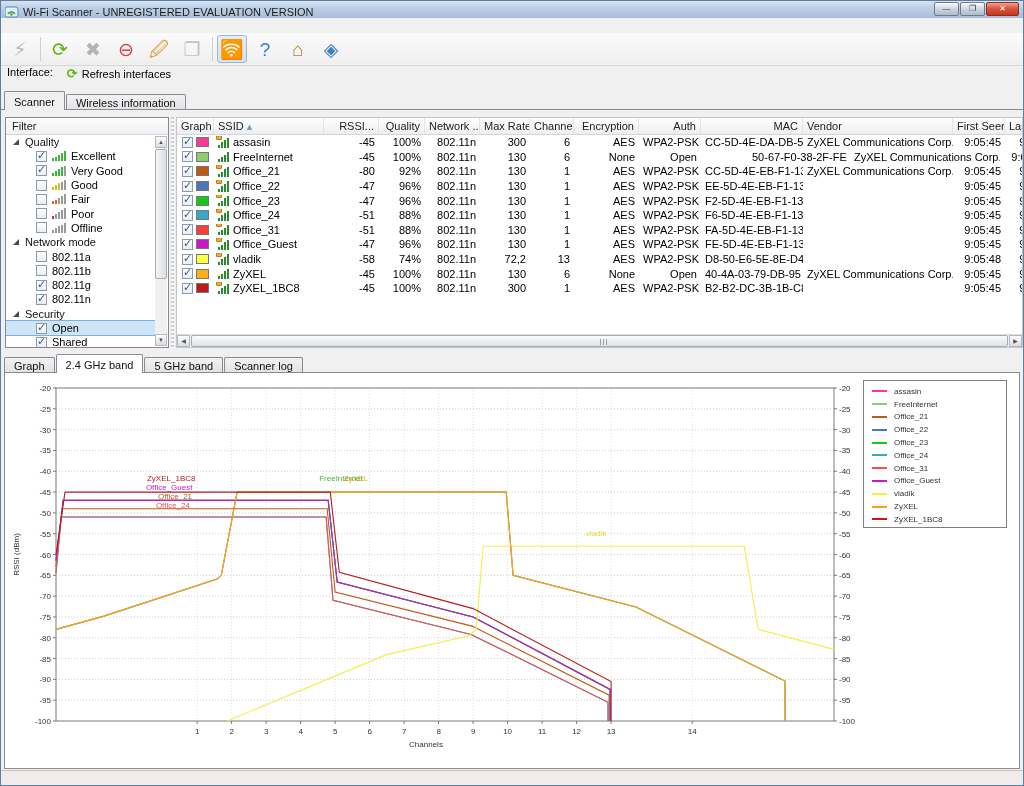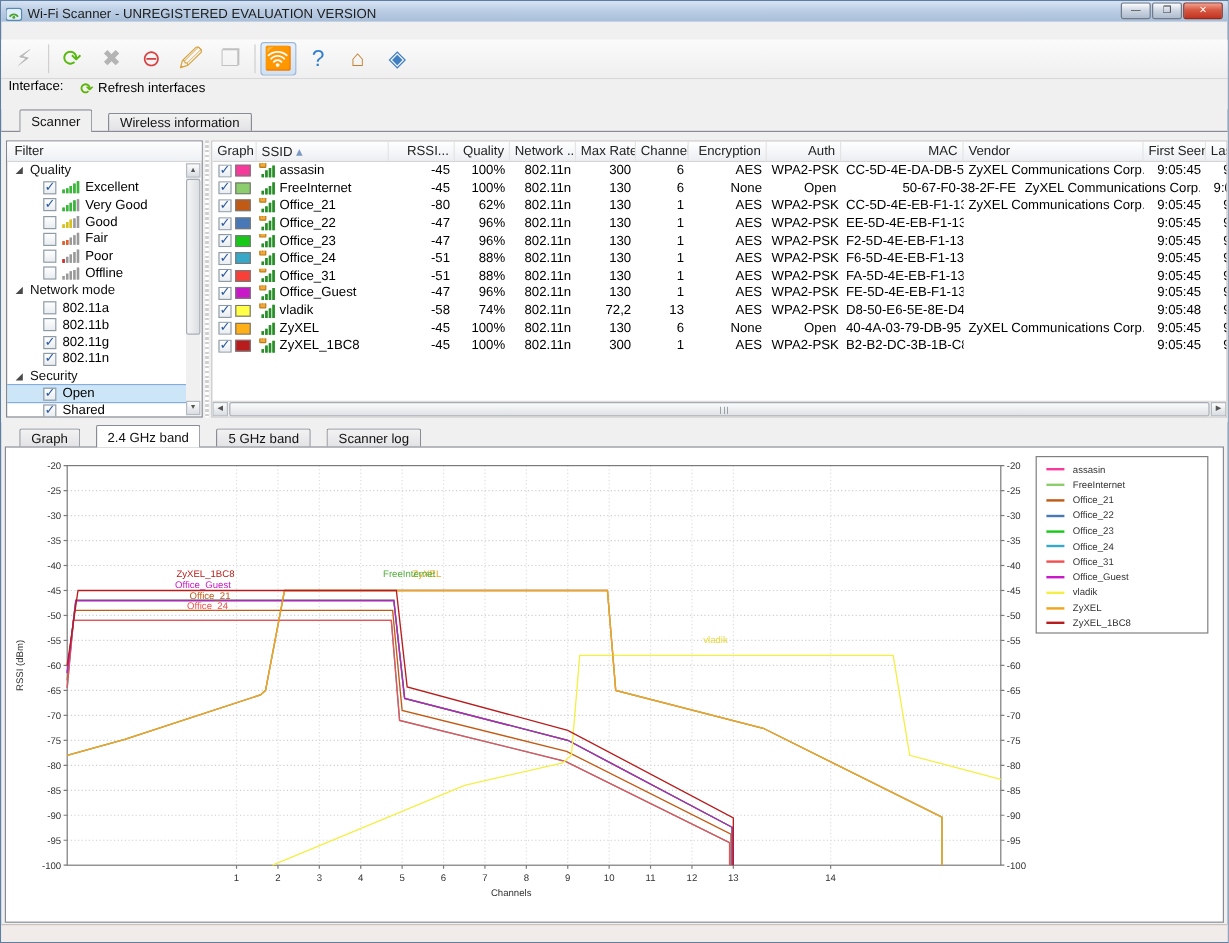--- a/index.html
+++ b/index.html
@@ -30,21 +30,21 @@
   
   #ifrow { position:absolute; left:0; top:65px; right:0; height:25px; background:#f0f0f0; display:flex; align-items:flex-start; padding-left:6px; }
   #if-combo { position:relative; width:876px; height:19px; margin-left:6px; border:1px solid #a9b7c2; background:#fff; display:flex; align-items:center; padding:0 4px; border-radius:1px;}
   #if-arrow { position:absolute; right:2px; top:2px; width:14px; height:13px; color:#444; font-size:7px; text-align:center; line-height:13px;}
   #refresh-link { display:flex; align-items:center; margin-left:14px; }
   #refresh-ic { color:#5eb40a; font-weight:bold; font-size:13px; margin-right:4px; }
 
   
   .tabstrip { position:absolute; display:flex; align-items:flex-end; }
   #maintabs { left:3px; top:90px; height:19px; }
-  .tab { border:1px solid #898c95; border-bottom:none; background:linear-gradient(#f2f2f2,#e2e2e6); padding:2px 9px 2px; height:16px; margin-right:1px; border-radius:2px 2px 0 0; color:#111;margin-left:12px;}
+  .tab { border:1px solid #898c95; border-bottom:none; background:linear-gradient(#f2f2f2,#e2e2e6); padding:2px 9px 2px; height:16px; margin-right:1px; border-radius:2px 2px 0 0; color:#111;}
   .tab.active { background:#f0f0f0; height:19px; padding-top:4px; z-index:3; }
   #content-frame { position:absolute; left:0px; top:108px; right:0px; height:243px; border-top:1px solid #898c95; background:#f0f0f0; }
 
   
   #filter-panel { position:absolute; left:4px; top:7px; width:164px; height:231px; border:1px solid #828790; background:#fff; }
   #filter-head { height:17px; background:linear-gradient(#fdfdfd,#eef1f5); border-bottom:1px solid #d5d5d5; padding:2px 6px; color:#222;}
   #filter-tree { position:absolute; left:0; top:17px; right:13px; bottom:0; overflow:hidden; }
   .tree-row { height:14.3px; display:flex; align-items:center; position:relative; }
   .tree-sec { padding-left:7px; }
   .tri { width:0; height:0; border-bottom:6px solid #4a4a4a; border-left:6px solid transparent; margin-right:6px; }
@@ -358,21 +358,21 @@
               <div class="sigicon">
                 <i style="height: 3px;"></i>
                 <i style="height: 5.4px;"></i>
                 <i style="height: 7.8px;"></i>
                 <i style="height: 10.2px;"></i>
                 <div class="lock"></div>
               </div>
               <span>Office_21</span>
             </div>
             <div class="tcell r" style="width: 55px;">-80</div>
-            <div class="tcell r" style="width: 46px;">62%</div>
+            <div class="tcell r" style="width: 46px;">92%</div>
             <div class="tcell r" style="width: 55px;">802.11n</div>
             <div class="tcell r" style="width: 50px;">130</div>
             <div class="tcell r" style="width: 44px;">1</div>
             <div class="tcell r" style="width: 65px;">AES</div>
             <div class="tcell r" style="width: 62px;">WPA2-PSK</div>
             <div class="tcell r" style="width: 102px;">CC-5D-4E-EB-F1-13</div>
             <div class="tcell" style="width: 150px;">ZyXEL Communications Corp...</div>
             <div class="tcell r" style="width: 52px;">9:05:45</div>
             <div class="tcell r" style="width: 55px;">9:07:51</div>
           </div>

